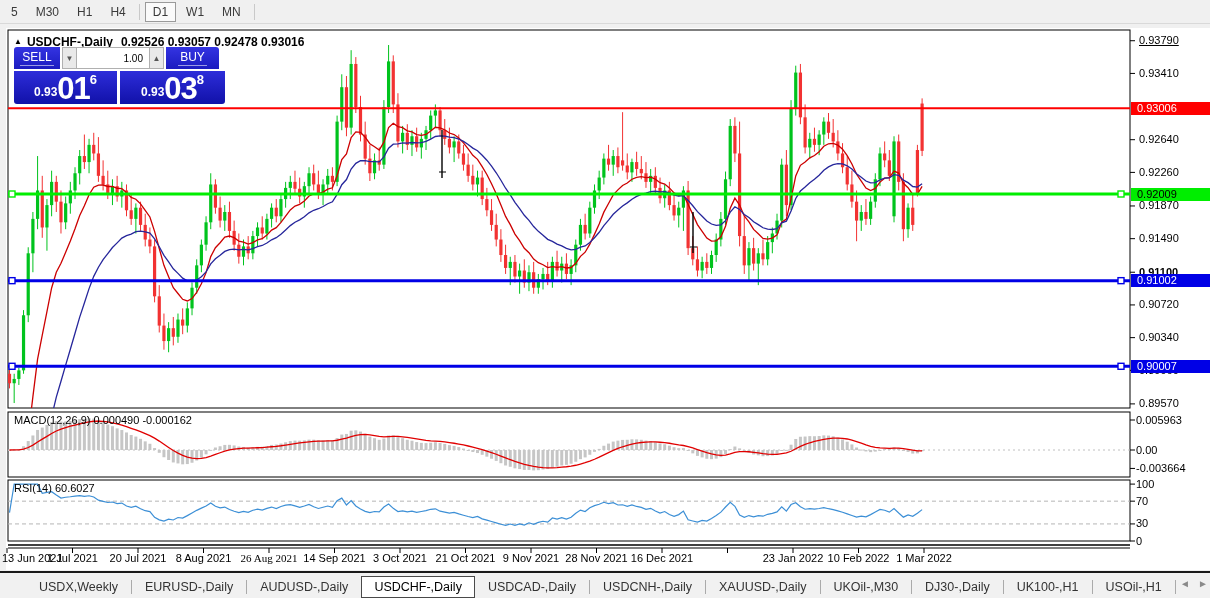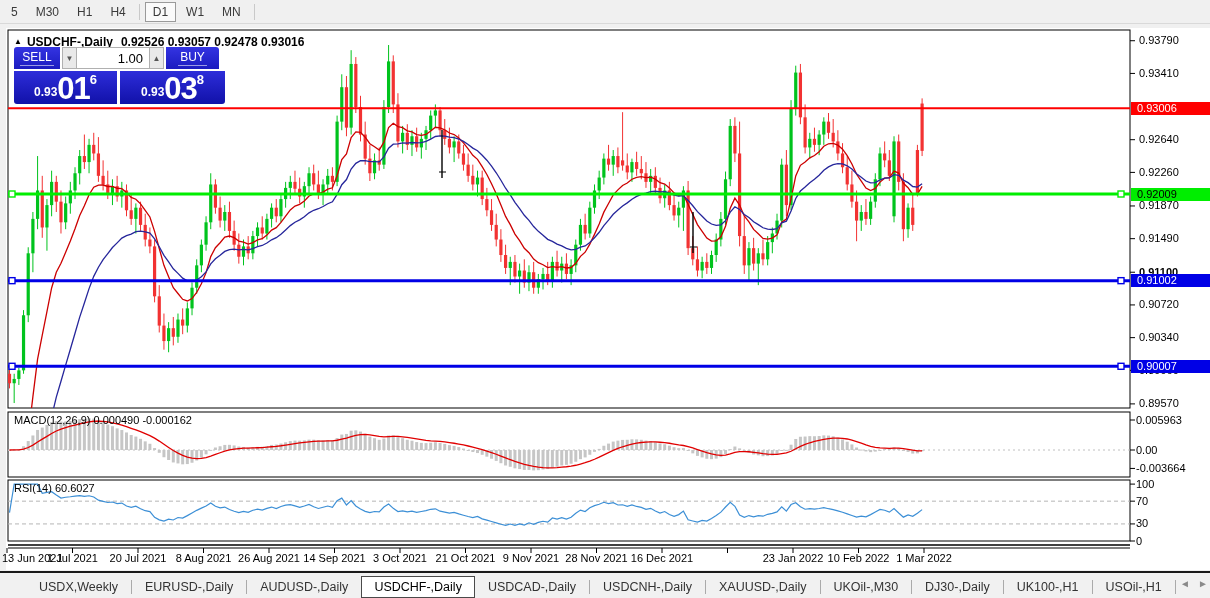--- a/index.html
+++ b/index.html
@@ -21,21 +21,21 @@
   
   #trade-panel{position:absolute;left:14px;top:47px;width:213px;}
   #tp-row1{display:flex;height:22px;}
   .tp-btn{background:linear-gradient(#3434e2,#1b1bc0);color:#fff;font-size:12px;display:flex;align-items:center;justify-content:center;cursor:pointer;}
   .tp-btn span{border-bottom:1px solid rgba(255,255,255,.55);padding:0 2px 1px;}
   #sell-btn{width:46px;border-radius:3px 0 0 0;}
   #buy-btn{width:53px;margin-left:2px;border-radius:0 3px 0 0;}
   .spin{width:15px;background:#e9e9e9;border:1px solid #b0b0b0;display:flex;align-items:center;justify-content:center;
         font-size:8px;color:#555;box-sizing:border-box;cursor:pointer;}
   #vol-input{width:72px;border:1px solid #b0b0b0;border-left:none;border-right:none;text-align:right;
-             font-size:13px;padding:0 6px 0 0;box-sizing:border-box;font-family:"Liberation Sans",sans-serif;}
+             font-size:10px;padding:0 6px 0 0;box-sizing:border-box;font-family:"Liberation Sans",sans-serif;}
   #tp-row2{display:flex;margin-top:2px;height:33px;}
   .px-panel{background:linear-gradient(#2d2dda,#1111a8);color:#fff;display:flex;align-items:flex-end;justify-content:center;
             padding-bottom:2px;cursor:pointer;}
   #sell-px{width:103px;border-radius:0 0 0 3px;}
   #buy-px{width:105px;margin-left:3px;border-radius:0 0 3px 0;}
   .px-small{font-size:12px;font-weight:bold;margin-bottom:3px;}
   .px-big{font-size:31px;font-weight:bold;line-height:27px;letter-spacing:-1px;}
   .px-sup{font-size:13px;font-weight:bold;align-self:flex-start;margin-top:1px;}
   
   #tabbar{position:absolute;left:0;top:571px;width:1210px;height:27px;background:#f1f1f1;
@@ -724,21 +724,21 @@
       <line x1="531" y1="548" x2="531" y2="553" stroke="#000" stroke-width="1"></line>
       <line x1="596.5" y1="548" x2="596.5" y2="553" stroke="#000" stroke-width="1"></line>
       <line x1="662" y1="548" x2="662" y2="553" stroke="#000" stroke-width="1"></line>
       <line x1="727.5" y1="548" x2="727.5" y2="553" stroke="#000" stroke-width="1"></line>
       <line x1="793" y1="548" x2="793" y2="553" stroke="#000" stroke-width="1"></line>
       <line x1="858.5" y1="548" x2="858.5" y2="553" stroke="#000" stroke-width="1"></line>
       <line x1="924" y1="548" x2="924" y2="553" stroke="#000" stroke-width="1"></line>
     </svg>
 
   <div id="labels-layer">
-      <div class="ylab" style="left: 1139px; top: 34.2271px;">0.93790</div>
+      <div class="ylab" style="left: 1139px; top: 34.2271px; text-decoration: underline;">0.93790</div>
       <div class="ylab" style="left: 1139px; top: 66.9299px;">0.93410</div>
       <div class="ylab" style="left: 1139px; top: 133.196px;">0.92640</div>
       <div class="ylab" style="left: 1139px; top: 165.899px;">0.92260</div>
       <div class="ylab" style="left: 1139px; top: 199.462px;">0.91870</div>
       <div class="ylab" style="left: 1139px; top: 232.165px;">0.91490</div>
       <div class="ylab" style="left: 1139px; top: 265.729px; font-weight: bold;">0.91100</div>
       <div class="ylab" style="left: 1139px; top: 298.431px;">0.90720</div>
       <div class="ylab" style="left: 1139px; top: 331.134px;">0.90340</div>
       <div class="ylab" style="left: 1139px; top: 363.837px;">0.89960</div>
       <div class="ylab" style="left: 1139px; top: 397.4px;">0.89570</div>
@@ -750,21 +750,21 @@
       <div class="ylab" style="left: 1136px; top: 443.5px;">0.00</div>
       <div class="ylab" style="left: 1136px; top: 461.93px;">-0.003664</div>
       <div class="ylab" style="left: 1136px; top: 477.6px;">100</div>
       <div class="ylab" style="left: 1136px; top: 494.67px;">70</div>
       <div class="ylab" style="left: 1136px; top: 517.43px;">30</div>
       <div class="ylab" style="left: 1136px; top: 534.5px;">0</div>
       <div class="xlab" style="left: 2px; top: 552px;">13 Jun 2021</div>
       <div class="xlab" style="left: 38.5px; top: 552px; width: 68px; text-align: center;">1 Jul 2021</div>
       <div class="xlab" style="left: 104px; top: 552px; width: 68px; text-align: center;">20 Jul 2021</div>
       <div class="xlab" style="left: 169.5px; top: 552px; width: 68px; text-align: center;">8 Aug 2021</div>
-      <div class="xlab" style="left: 235px; top: 552px; width: 68px; text-align: center;">26 Aug 2021</div>
+      <div class="xlab" style="left: 235px; top: 552px; width: 68px; text-align: center; font-family: Liberation Serif, serif;">26 Aug 2021</div>
       <div class="xlab" style="left: 300.5px; top: 552px; width: 68px; text-align: center;">14 Sep 2021</div>
       <div class="xlab" style="left: 366px; top: 552px; width: 68px; text-align: center;">3 Oct 2021</div>
       <div class="xlab" style="left: 431.5px; top: 552px; width: 68px; text-align: center;">21 Oct 2021</div>
       <div class="xlab" style="left: 497px; top: 552px; width: 68px; text-align: center;">9 Nov 2021</div>
       <div class="xlab" style="left: 562.5px; top: 552px; width: 68px; text-align: center;">28 Nov 2021</div>
       <div class="xlab" style="left: 628px; top: 552px; width: 68px; text-align: center;">16 Dec 2021</div>
       <div class="xlab" style="left: 693.5px; top: 552px; width: 68px; text-align: center; margin-top: 24px;">4 Jan 2022</div>
       <div class="xlab" style="left: 759px; top: 552px; width: 68px; text-align: center;">23 Jan 2022</div>
       <div class="xlab" style="left: 824.5px; top: 552px; width: 68px; text-align: center;">10 Feb 2022</div>
       <div class="xlab" style="left: 890px; top: 552px; width: 68px; text-align: center;">1 Mar 2022</div>

